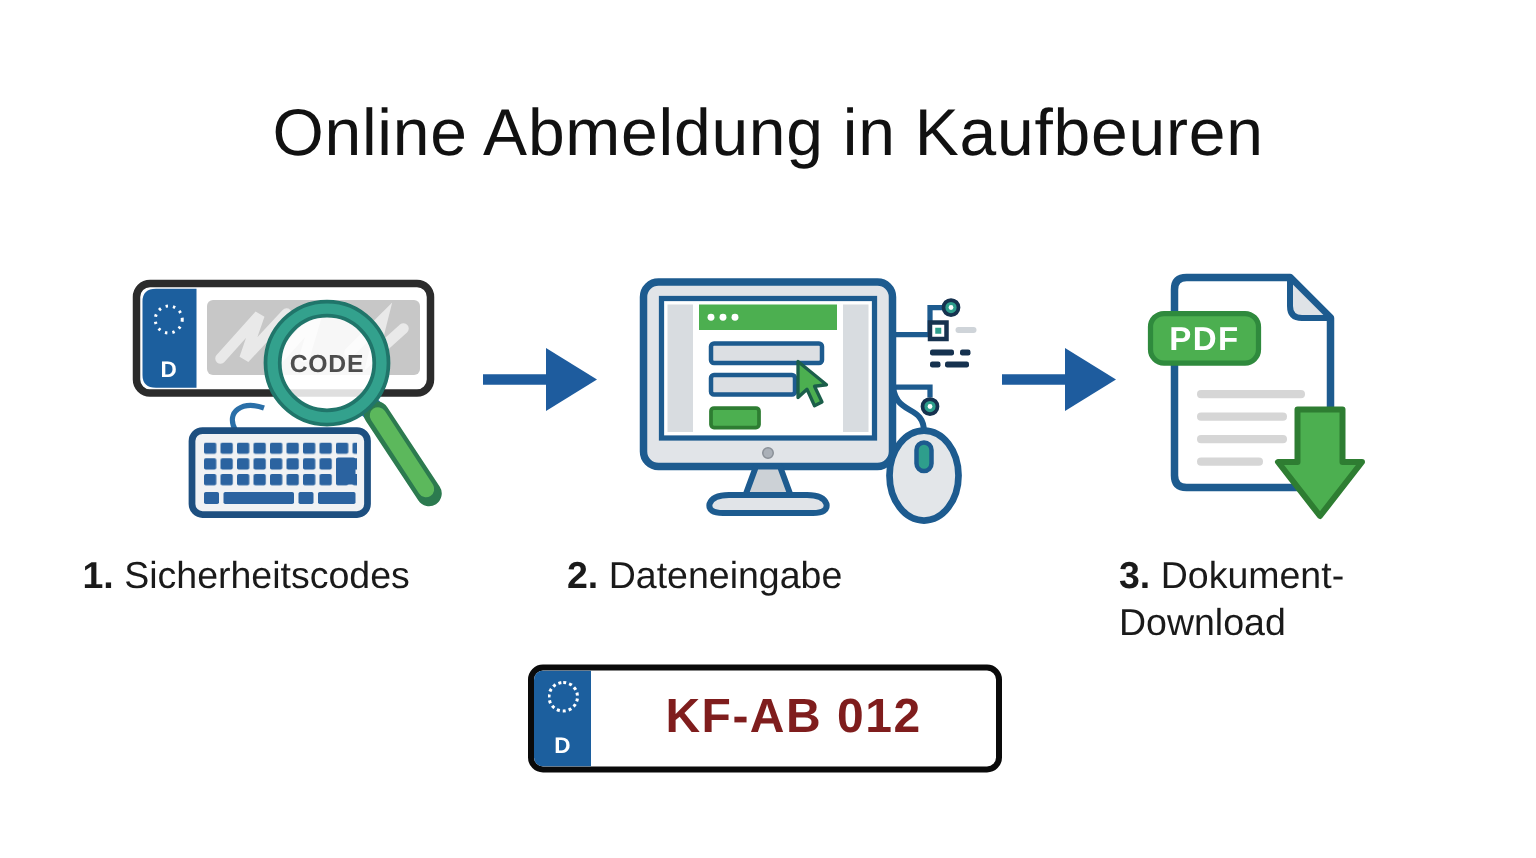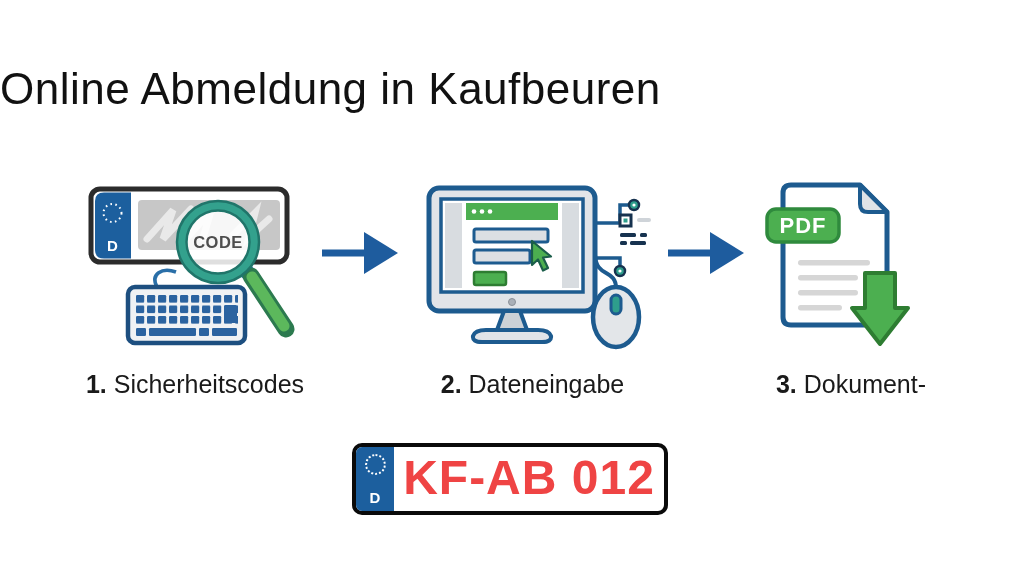--- a/index.html
+++ b/index.html
@@ -9,42 +9,42 @@
     width: 1024px;
     height: 572px;
     background: #ffffff;
     font-family: "Liberation Sans", sans-serif;
     overflow: hidden;
   }
   .title {
     position: absolute;
     top: 64px; left: 0;
     width: 100%;
-    text-align: left;
+    text-align: center;
     font-size: 44px;
     font-weight: 400;
     color: #111111;
     letter-spacing: 0.5px;
   }
   .icon-svg { position: absolute; display: block; }
   #icon-step1 { left: 85px;  top: 183px; width: 210px; height: 165px; }
   #icon-step2 { left: 424px; top: 183px; width: 240px; height: 168px; }
   #icon-step3 { left: 762px; top: 178px; width: 160px; height: 175px; }
   #arrow1 { left: 320px; top: 230px; width: 80px; height: 46px; }
   #arrow2 { left: 666px; top: 230px; width: 80px; height: 46px; }
   .step-label {
     position: absolute;
     top: 369px;
     font-size: 25px;
     line-height: 31px;
     color: #1a1a1a;
-    text-align: center;
+    text-align: left;
   }
   #label-step1 { left: 55px;  width: 280px; }
-  #label-step2 { left: 410px; width: 245px; }
+  #label-step2 { left: 378px; width: 245px; }
   #label-step3 { left: 746px; width: 210px; }
   .step-num { font-weight: 700; }
   
   .plate {
     position: absolute;
     left: 352px; top: 443px;
     width: 316px; height: 72px;
     background: #ffffff;
     border: 4px solid #0a0a0a;
     border-radius: 10px;
@@ -68,23 +68,23 @@
   .plate-country {
     color: #ffffff;
     font-size: 15px;
     font-weight: 700;
   }
   .plate-number {
     flex: 1;
     display: flex;
     align-items: center;
     justify-content: center;
-    font-size: 48px;
+    font-size: 32px;
     font-weight: 700;
-    color: #ef4444;
+    color: #7f1d1d;
     letter-spacing: 1px;
     padding-bottom: 4px;
   }
 </style>
 </head>
 <body>
 
 <div class="canvas">
 
   <div class="title">Online Abmeldung in Kaufbeuren</div>
@@ -205,20 +205,21 @@
     <div><span class="step-num">1.</span>
       <span>Sicherheitscodes</span></div>
   </div>
   <div id="label-step2" class="step-label">
     <div><span class="step-num">2.</span>
       <span>Dateneingabe</span></div>
   </div>
   <div id="label-step3" class="step-label">
     <div><span class="step-num">3.</span>
       <span>Dokument-</span></div>
+    <div>Download</div>
   </div>
 
   <div class="plate">
     <div class="plate-strip">
       <div class="plate-stars"></div>
       <div class="plate-country">D</div>
     </div>
     <div class="plate-number">KF-AB 012</div>
   </div>
 

